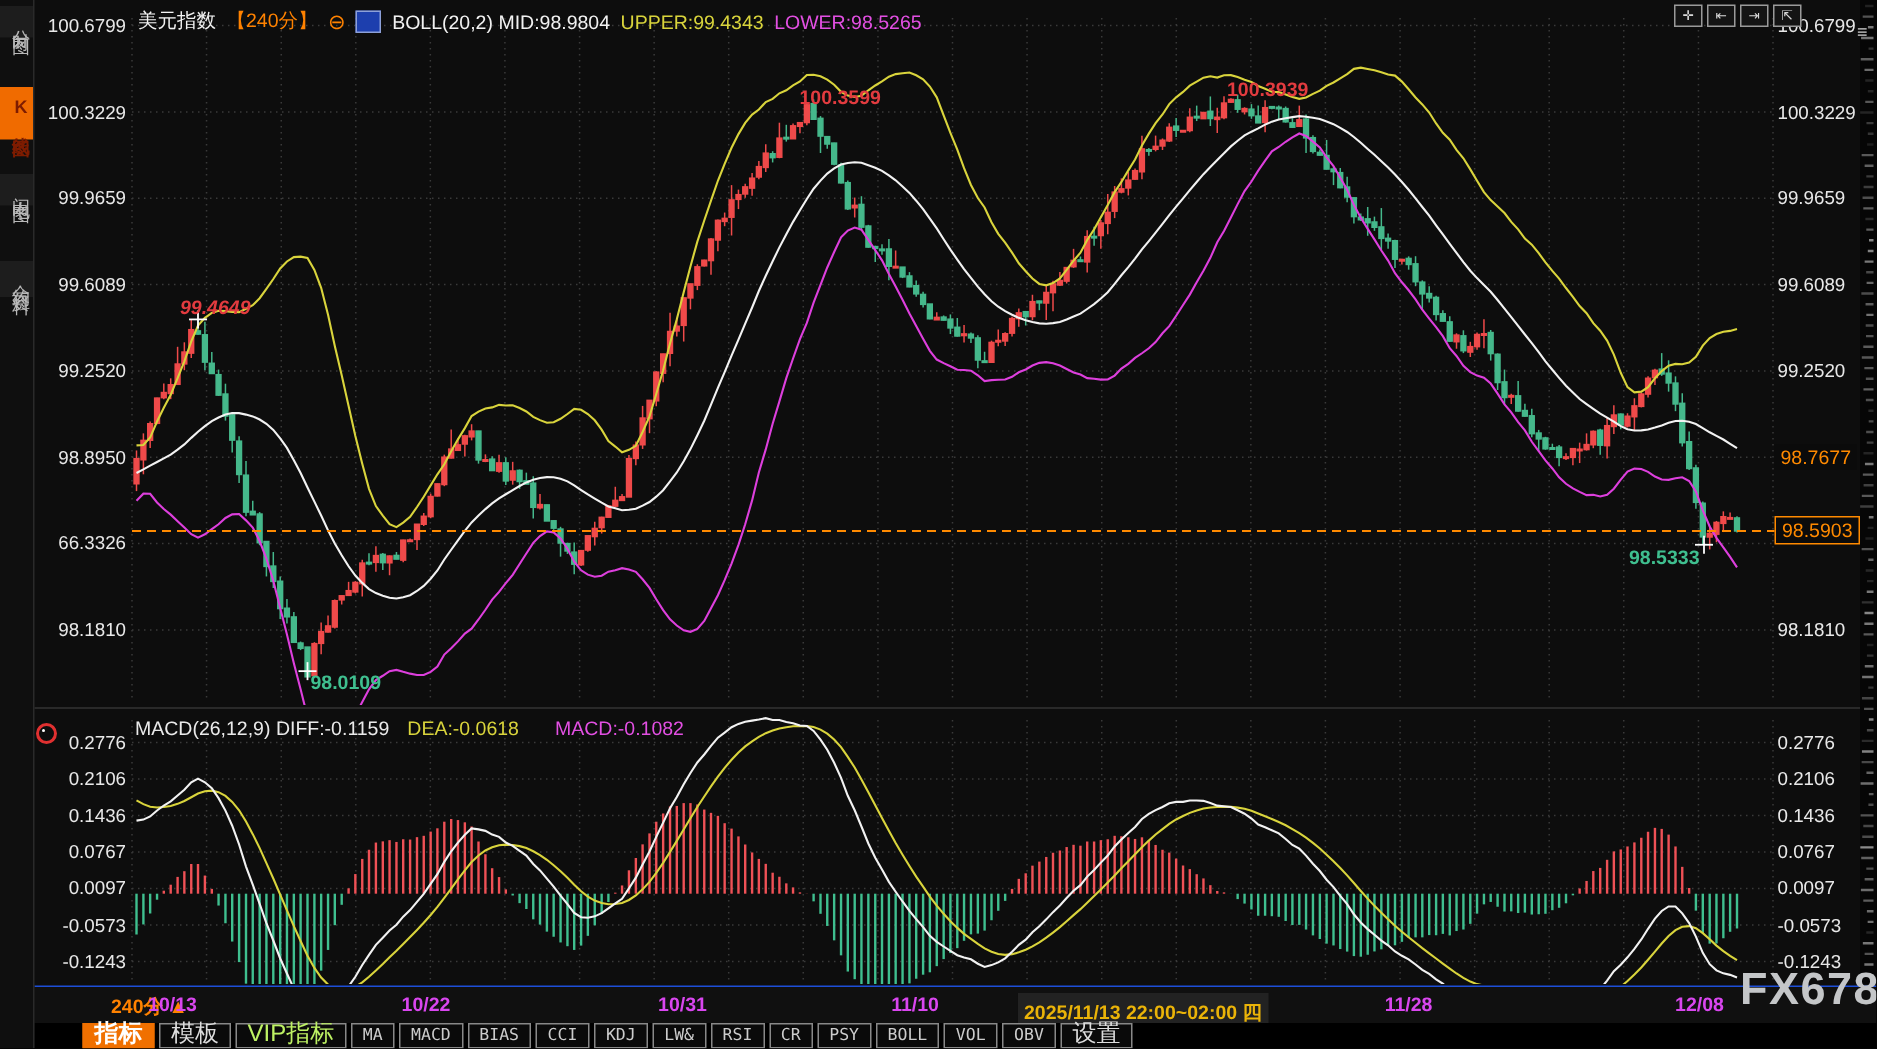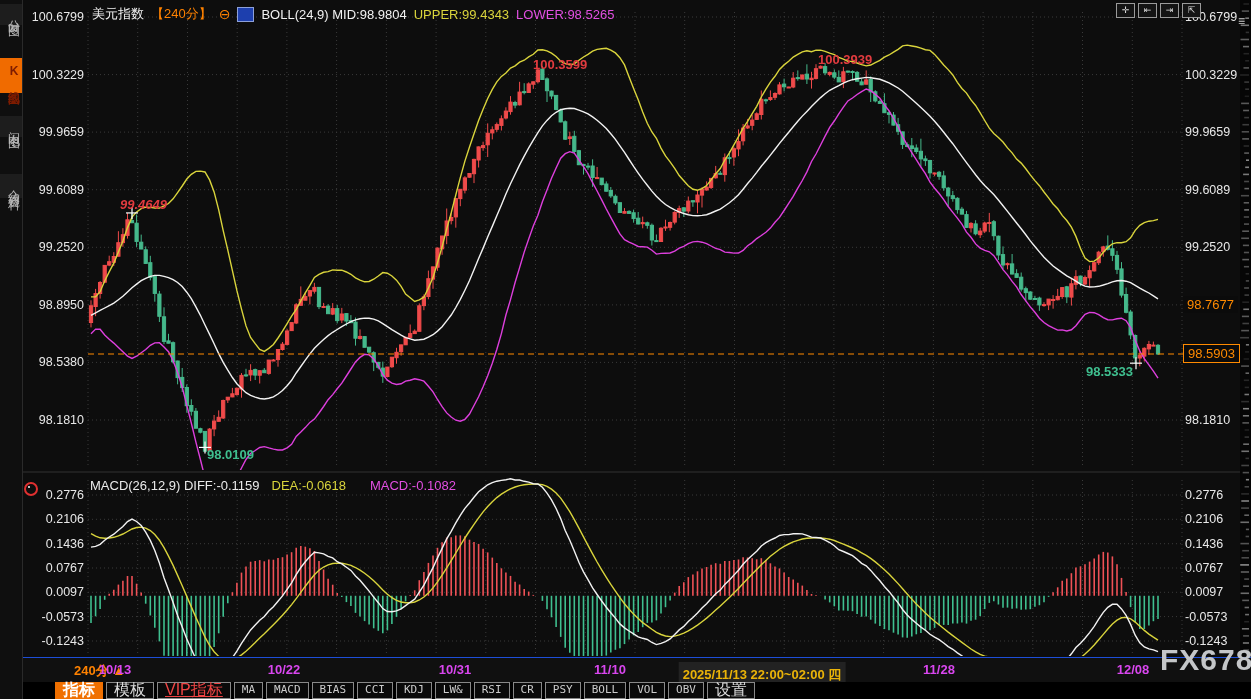--- a/index.html
+++ b/index.html
@@ -38,21 +38,21 @@
   .corner-menu{position:absolute;left:1238px;top:16px;color:#cfcfcf;font-size:12px;z-index:25;cursor:pointer;line-height:10px;}
   
   .xaxis{position:absolute;left:22px;top:657px;width:1229px;height:25px;background:#101010;border-top:1px solid #1d4ed8;z-index:10;text-decoration:underline;}
   .xperiod{position:absolute;left:52px;top:4px;color:#ff8200;font-size:13px;font-weight:bold;}
   .xdate{position:absolute;top:4px;transform:translateX(-50%);font-size:13px;font-weight:bold;color:#d946ef;white-space:nowrap;}
   .xdate.hl{color:#eab308;background:#222;padding:4px 4px;}
   
   .toolbar{position:absolute;left:22px;top:682px;width:1229px;height:17px;background:#000;display:flex;align-items:center;gap:3px;padding-left:33px;z-index:10;}
   .tb-btn{height:15px;line-height:13px;border:1px solid #888;background:#0a0a0a;color:#ddd;font-size:16px;padding:0 7px;cursor:pointer;white-space:nowrap;}
   .tb-btn.active{background:#f07000;color:#fff;border-color:#f07000;font-weight:bold;}
-  .tb-btn.vip{color:#ef4444;text-decoration:underline;}
+  .tb-btn.vip{color:#bef264;}
   .tb-btn.mono{font-family:"DejaVu Sans Mono",monospace;font-size:11px;color:#ccc;}
   .watermark{position:absolute;left:1160px;top:643px;font-size:30px;font-weight:bold;letter-spacing:1px;color:#c4c6c8;z-index:40;}
   svg{position:absolute;left:0;top:0;}
 </style>
 </head>
 <body>
 
 <div class="app">
   <aside class="sidebar" id="sidebar">
       <div class="side-tab" style="top: 4px;">分时图</div>
@@ -960,41 +960,41 @@
       <line x1="1243.1" y1="635.9" x2="1249" y2="635.9" stroke="#cfcfcf" stroke-opacity="0.38" stroke-width="1.6"></line>
       <line x1="1242.9" y1="643.0" x2="1249" y2="643.0" stroke="#cfcfcf" stroke-opacity="0.56" stroke-width="1.6"></line>
       <line x1="1243.3" y1="650.1" x2="1249" y2="650.1" stroke="#cfcfcf" stroke-opacity="0.36" stroke-width="1.6"></line>
     </svg>
 
   <div class="price-header">
     <span class="hdr-sym">美元指数</span>
     <span class="hdr-period">【240分】</span>
     <span class="hdr-collapse">⊖</span>
     <span class="hdr-chart-ic"></span>
-    <span class="hdr-mid"><span>BOLL(24,9)</span> <span>MID:98.9804</span></span>
+    <span class="hdr-mid"><span>BOLL(20,2)</span> <span>MID:98.9804</span></span>
     <span class="hdr-upper">UPPER:99.4343</span>
     <span class="hdr-lower">LOWER:98.5265</span>
   </div>
 
   <div class="tools" id="tools">
       <div class="tool-btn">✛</div>
       <div class="tool-btn">⇤</div>
       <div class="tool-btn">⇥</div>
       <div class="tool-btn">⇱</div>
     </div>
   <div class="corner-menu">≡</div>
 
   <div id="axisL">
       <div class="tick left" style="top: 10px;">100.6799</div>
       <div class="tick left" style="top: 67.5734px;">100.3229</div>
       <div class="tick left" style="top: 125.147px;">99.9659</div>
       <div class="tick left" style="top: 182.72px;">99.6089</div>
       <div class="tick left" style="top: 240.277px;">99.2520</div>
       <div class="tick left" style="top: 297.851px;">98.8950</div>
-      <div class="tick left" style="top: 355.424px;">98.5380</div>
+      <div class="tick left" style="top: 355.424px;">66.3326</div>
       <div class="tick left" style="top: 412.998px;">98.1810</div>
     </div>
   <div id="axisR">
       <div class="tick right" style="top: 10px;">100.6799</div>
       <div class="tick right" style="top: 67.5734px;">100.3229</div>
       <div class="tick right" style="top: 125.147px;">99.9659</div>
       <div class="tick right" style="top: 182.72px;">99.6089</div>
       <div class="tick right" style="top: 240.277px;">99.2520</div>
       <div class="tick right" style="top: 297.851px;">98.8950</div>
       <div class="tick right" style="top: 412.998px;">98.1810</div>

